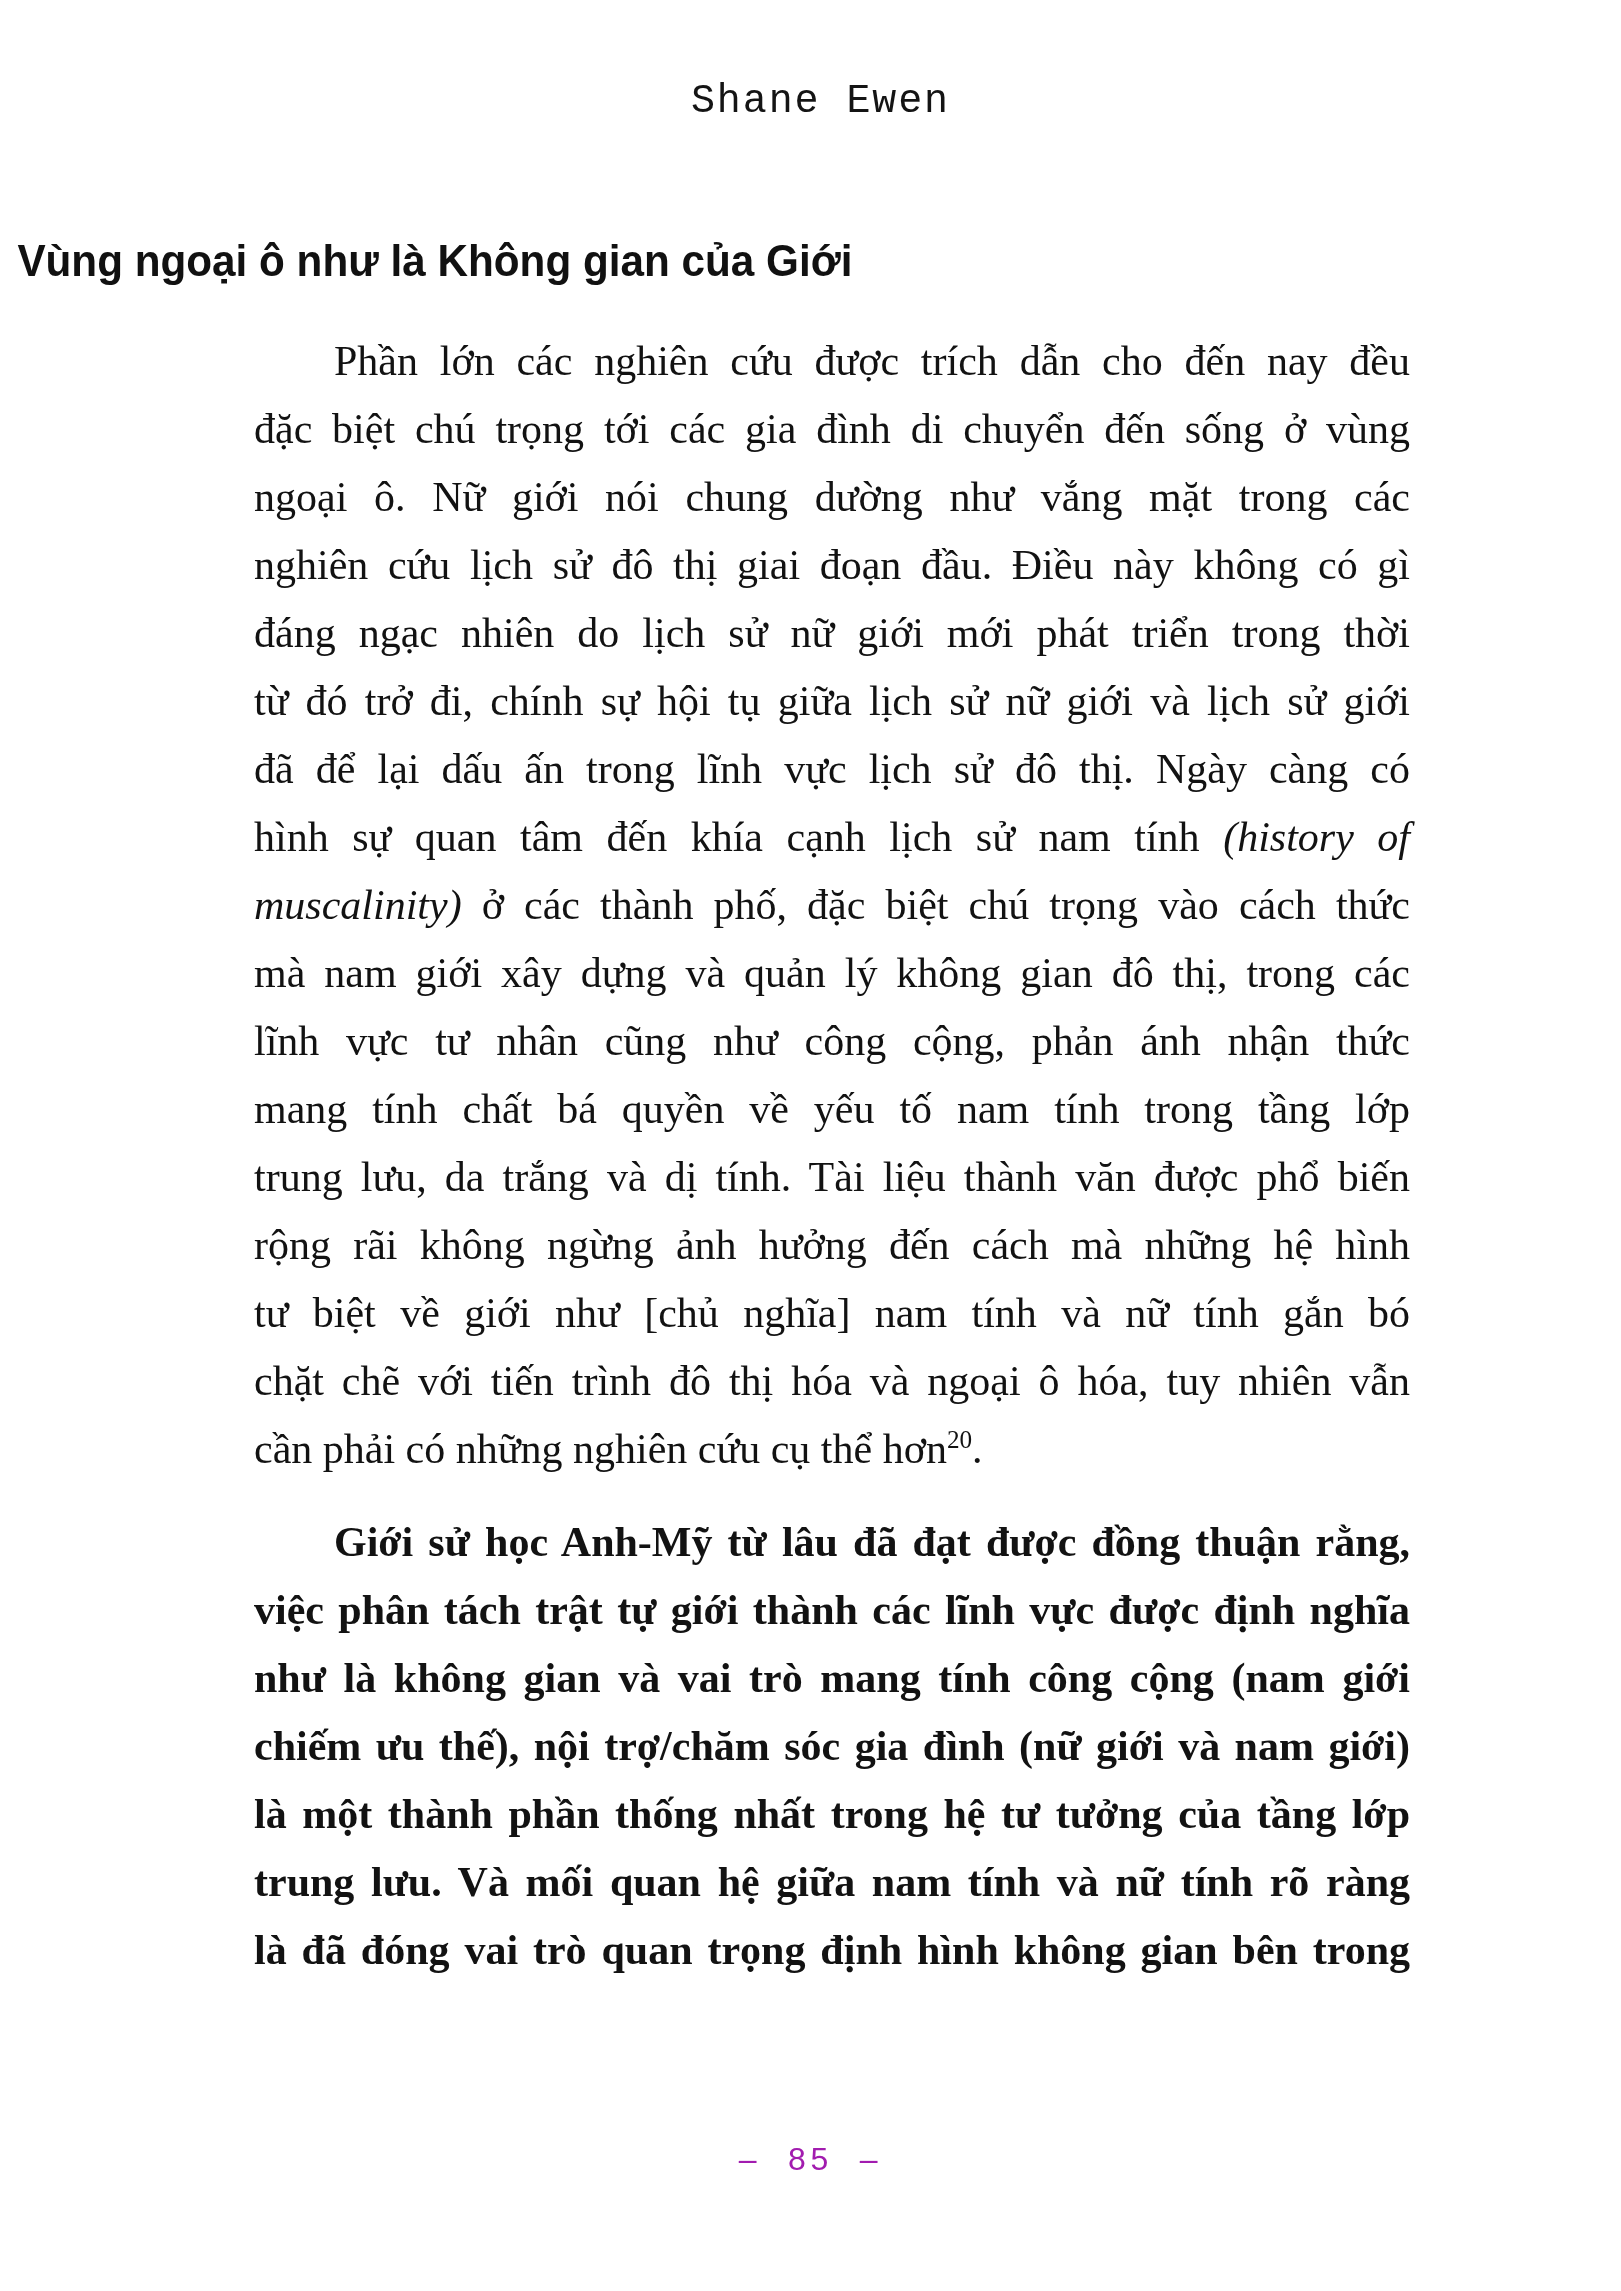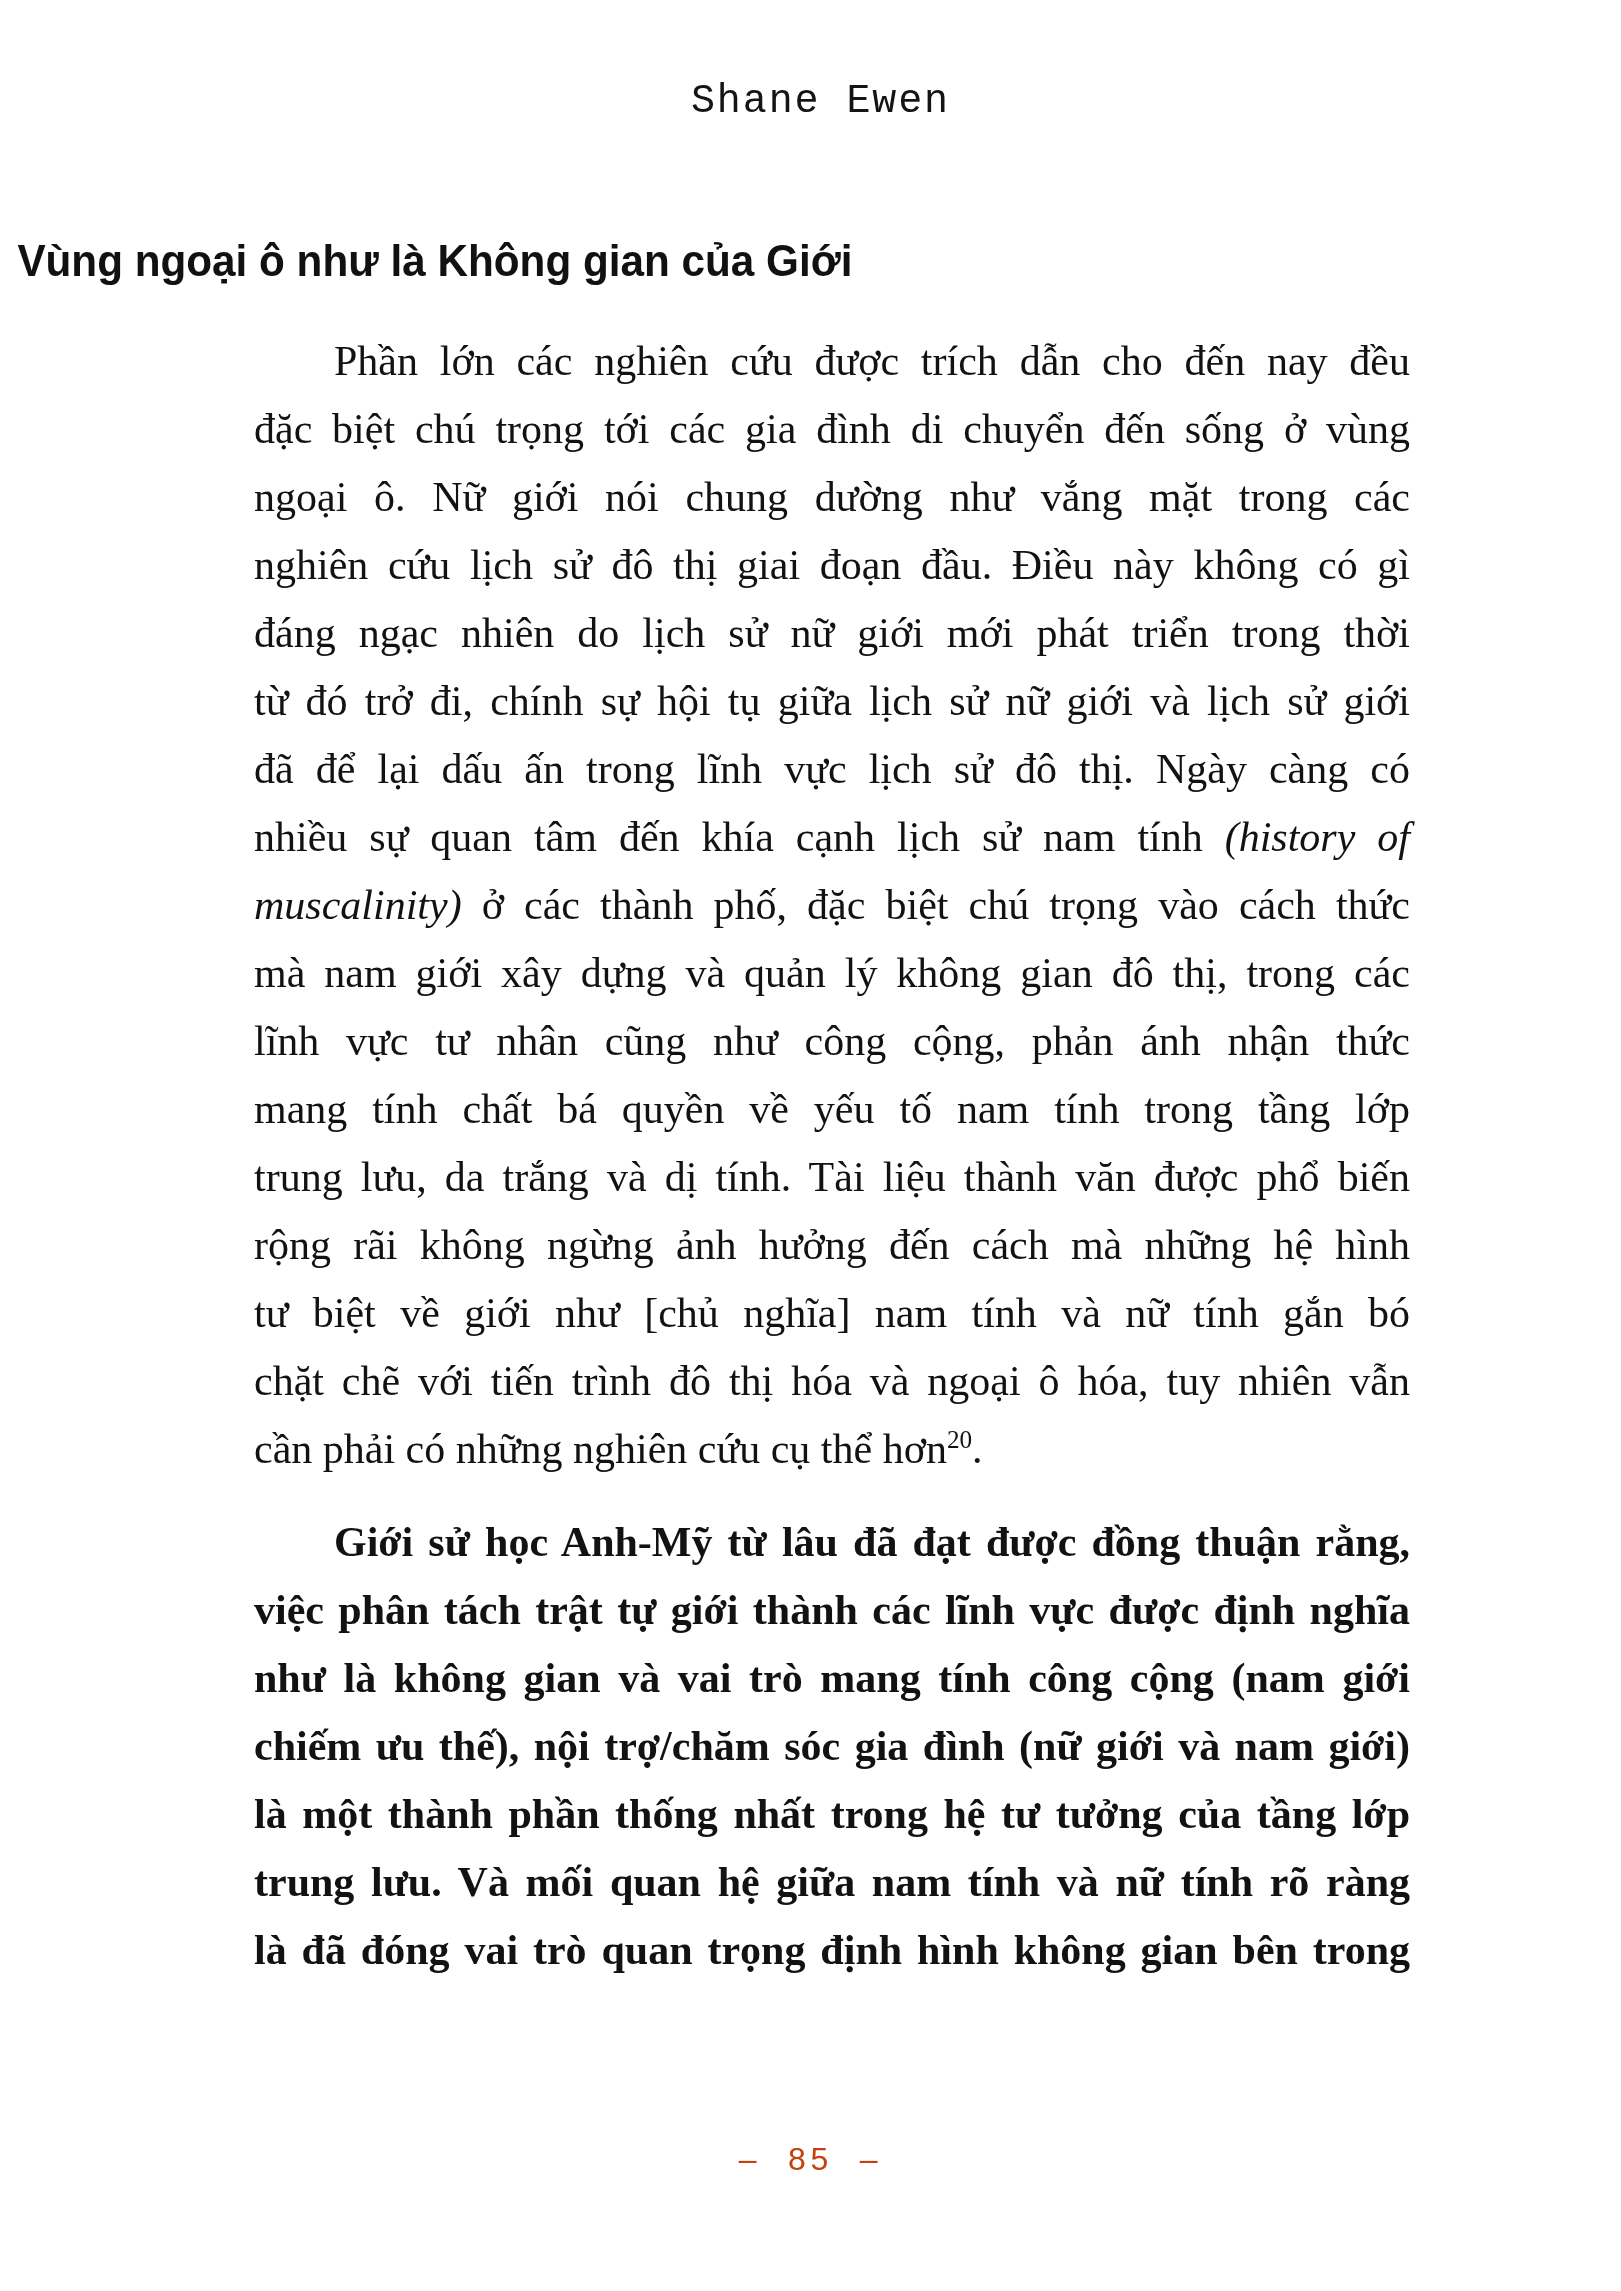--- a/index.html
+++ b/index.html
@@ -83,21 +83,21 @@
     position: absolute;
     top: 2137px;
     left: 0;
     width: 100%;
     text-align: center;
     font-family: "Liberation Sans", "DejaVu Sans", sans-serif;
     font-size: 32px;
     line-height: 45px;
     letter-spacing: 4.7px;
     word-spacing: 13.2px;
-    color: #c2410c;
+    color: #a21caf;
   }
 </style>
 </head>
 <body>
 
 <div class="page">
 
   <div class="running-header">Shane Ewen</div>
 
   <h1 class="section-heading">
@@ -106,21 +106,21 @@
 
   <div class="body-text" id="body-text">
       <div class="para">
         <div class="line indent"><span>Phần lớn các nghiên cứu được trích dẫn cho đến nay đều</span></div>
         <div class="line"><span>đặc biệt chú trọng tới các gia đình di chuyển đến sống ở vùng</span></div>
         <div class="line"><span>ngoại ô. Nữ giới nói chung dường như vắng mặt trong các</span></div>
         <div class="line"><span>nghiên cứu lịch sử đô thị giai đoạn đầu. Điều này không có gì</span></div>
         <div class="line"><span>đáng ngạc nhiên do lịch sử nữ giới mới phát triển trong thời</span></div>
         <div class="line"><span>từ đó trở đi, chính sự hội tụ giữa lịch sử nữ giới và lịch sử giới</span></div>
         <div class="line"><span>đã để lại dấu ấn trong lĩnh vực lịch sử đô thị. Ngày càng có</span></div>
-        <div class="line"><span>nhiều sự quan tâm đến khía cạnh lịch sử nam tính </span><em>(history of</em></div>
+        <div class="line"><span>hình sự quan tâm đến khía cạnh lịch sử nam tính </span><em>(history of</em></div>
         <div class="line"><em>muscalinity)</em><span> ở các thành phố, đặc biệt chú trọng vào cách thức</span></div>
         <div class="line"><span>mà nam giới xây dựng và quản lý không gian đô thị, trong các</span></div>
         <div class="line"><span>lĩnh vực tư nhân cũng như công cộng, phản ánh nhận thức</span></div>
         <div class="line"><span>mang tính chất bá quyền về yếu tố nam tính trong tầng lớp</span></div>
         <div class="line"><span>trung lưu, da trắng và dị tính. Tài liệu thành văn được phổ biến</span></div>
         <div class="line"><span>rộng rãi không ngừng ảnh hưởng đến cách mà những hệ hình</span></div>
         <div class="line"><span>tư biệt về giới như [chủ nghĩa] nam tính và nữ tính gắn bó</span></div>
         <div class="line"><span>chặt chẽ với tiến trình đô thị hóa và ngoại ô hóa, tuy nhiên vẫn</span></div>
         <div class="line flush"><span>cần phải có những nghiên cứu cụ thể hơn</span><sup>20</sup><span>.</span></div>
       </div>

